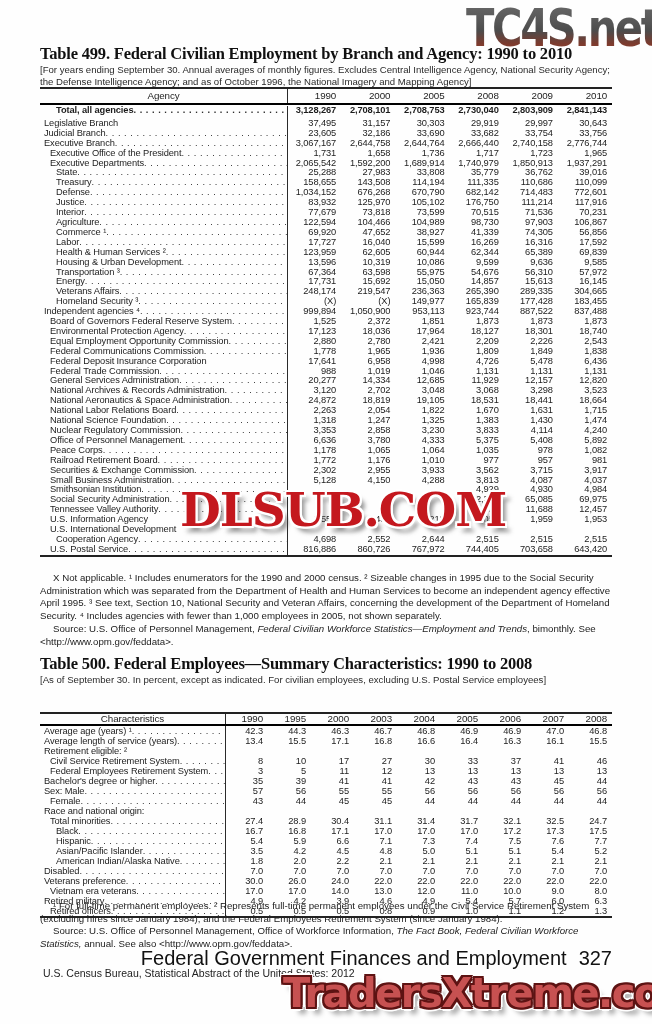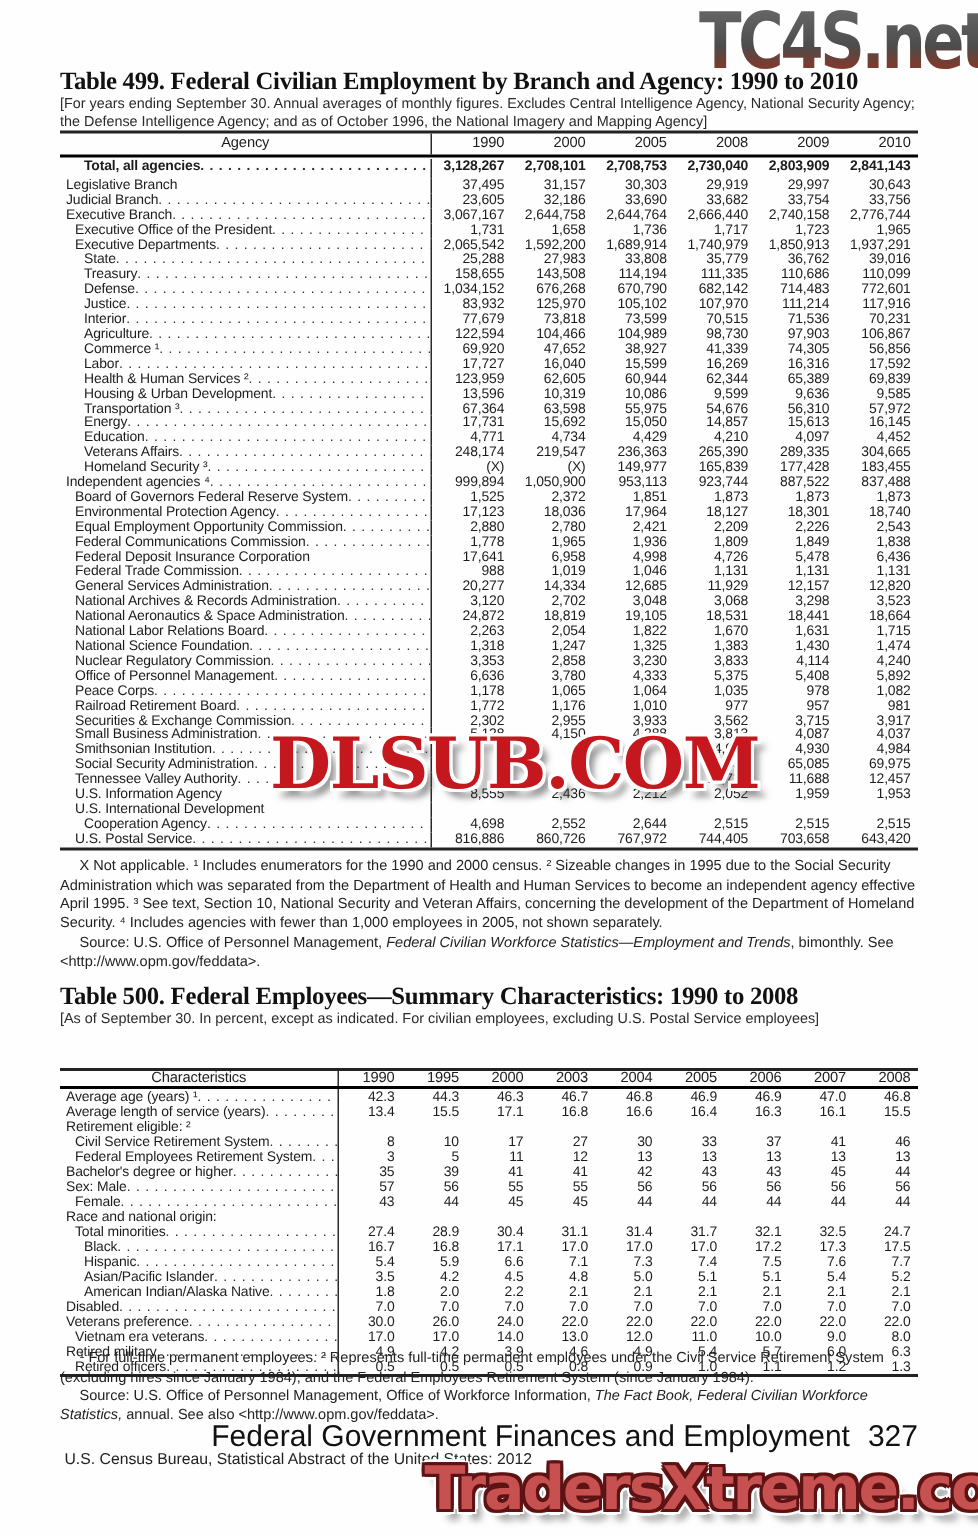--- a/index.html
+++ b/index.html
@@ -234,21 +234,21 @@
         </div>
         <div class="trow">
           <div class="lcell" style="padding-left: 16px;">
             <span class="rlabel">Justice</span>
             <span class="dots"></span>
           </div>
           <div class="vals">
             <span class="val">83,932</span>
             <span class="val">125,970</span>
             <span class="val">105,102</span>
-            <span class="val">107,970</span>
+            <span class="val">176,750</span>
             <span class="val">111,214</span>
             <span class="val">117,916</span>
           </div>
         </div>
         <div class="trow">
           <div class="lcell" style="padding-left: 16px;">
             <span class="rlabel">Interior</span>
             <span class="dots"></span>
           </div>
           <div class="vals">
@@ -349,34 +349,20 @@
             <span class="rlabel">Energy</span>
             <span class="dots"></span>
           </div>
           <div class="vals">
             <span class="val">17,731</span>
             <span class="val">15,692</span>
             <span class="val">15,050</span>
             <span class="val">14,857</span>
             <span class="val">15,613</span>
             <span class="val">16,145</span>
-          </div>
-        </div>
-        <div class="trow">
-          <div class="lcell" style="padding-left: 16px;">
-            <span class="rlabel">Education</span>
-            <span class="dots"></span>
-          </div>
-          <div class="vals">
-            <span class="val">4,771</span>
-            <span class="val">4,734</span>
-            <span class="val">4,429</span>
-            <span class="val">4,210</span>
-            <span class="val">4,097</span>
-            <span class="val">4,452</span>
           </div>
         </div>
         <div class="trow">
           <div class="lcell" style="padding-left: 16px;">
             <span class="rlabel">Veterans Affairs</span>
             <span class="dots"></span>
           </div>
           <div class="vals">
             <span class="val">248,174</span>
             <span class="val">219,547</span>

